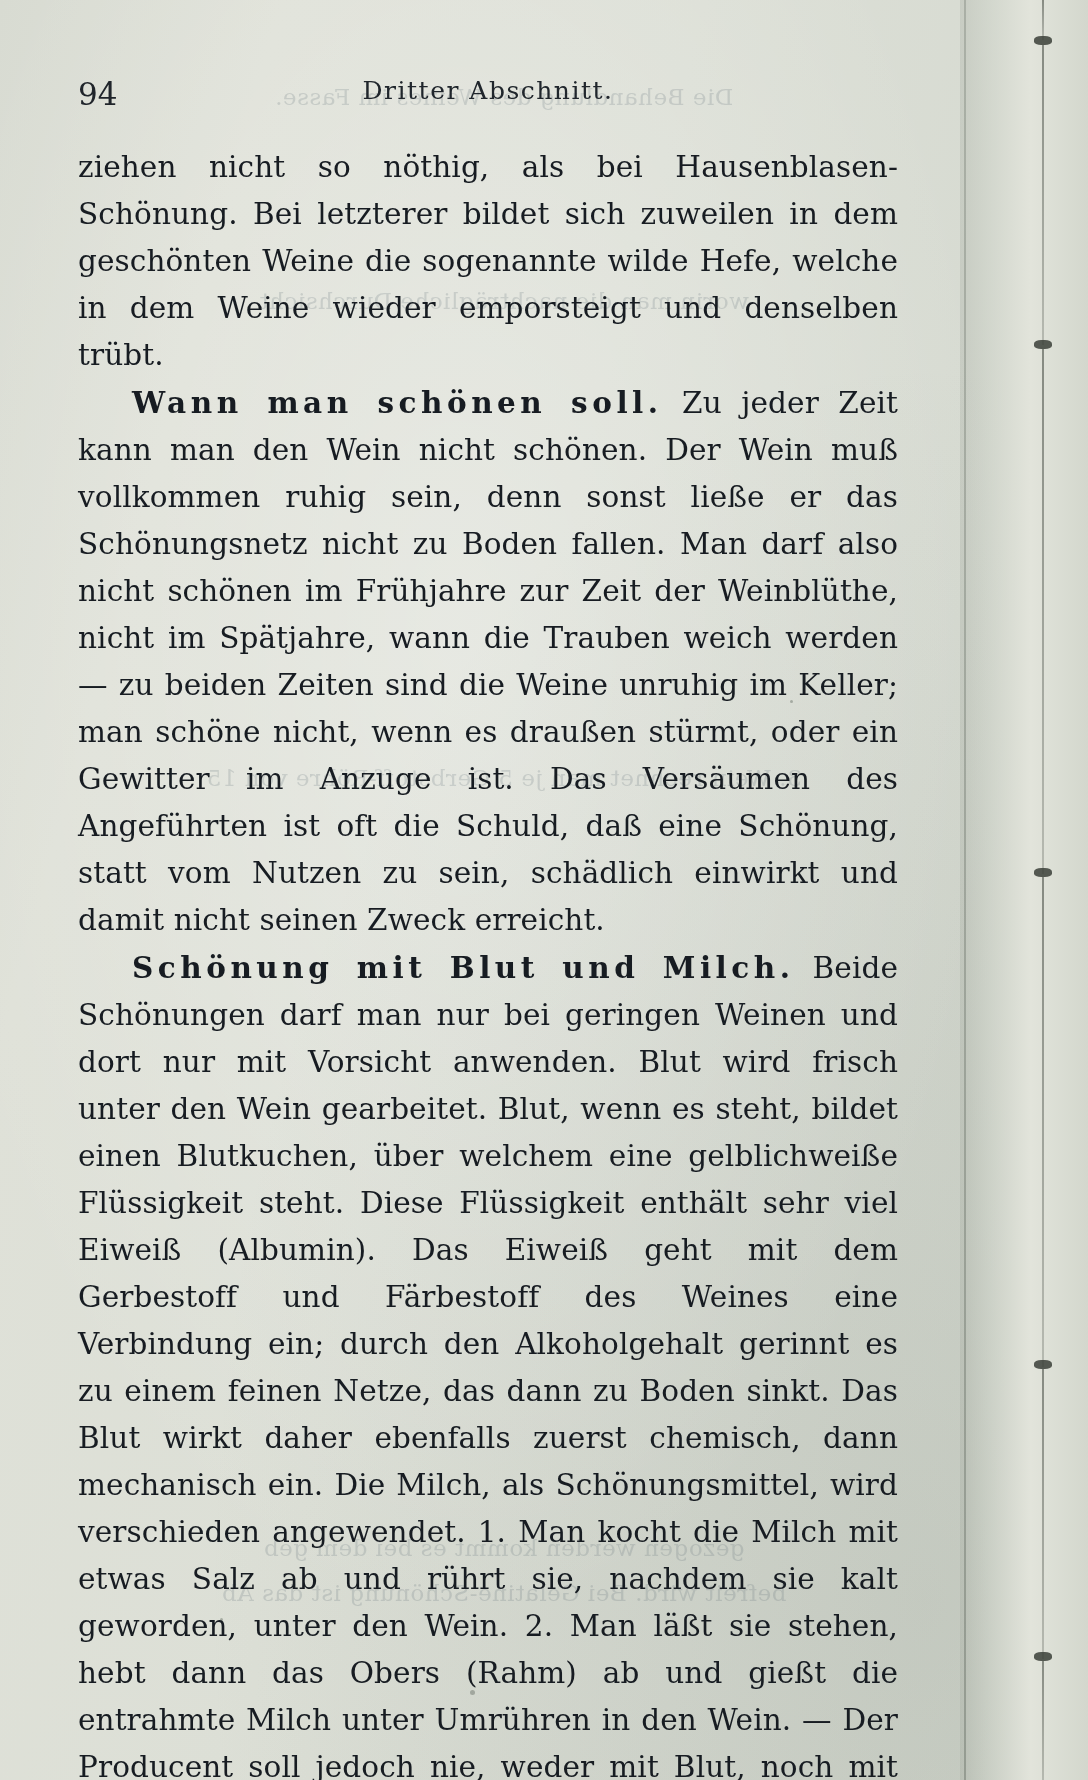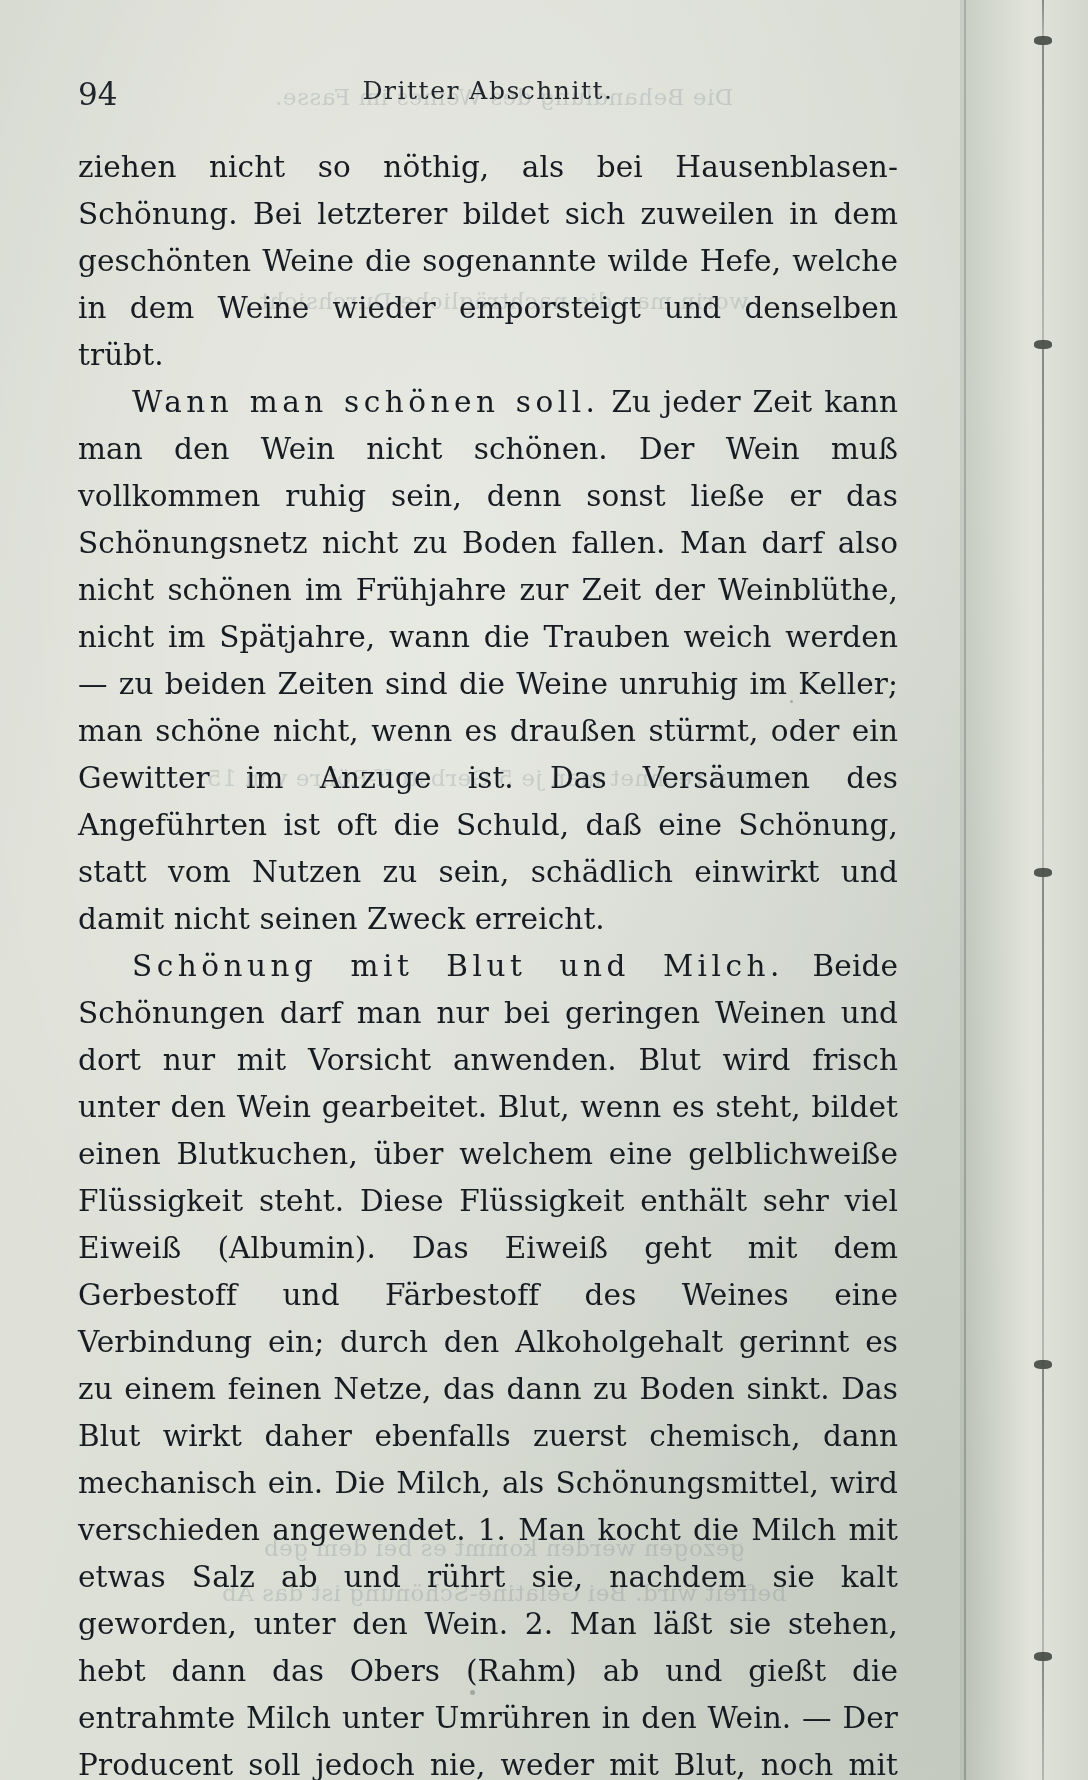--- a/index.html
+++ b/index.html
@@ -116,21 +116,21 @@
     letter-spacing: 0.1px;
   }
   .body-text p {
     margin: 0;
   }
   .indent {
     text-indent: 54px;
   }
   .leadin {
     letter-spacing: 4.5px;
-    font-weight: 400;
+    font-weight: 700;
   }
   .speck {
     position: absolute;
     border-radius: 50%;
     background: rgba(70,78,70,0.35);
   }
 </style>
 </head>
 <body>
 

